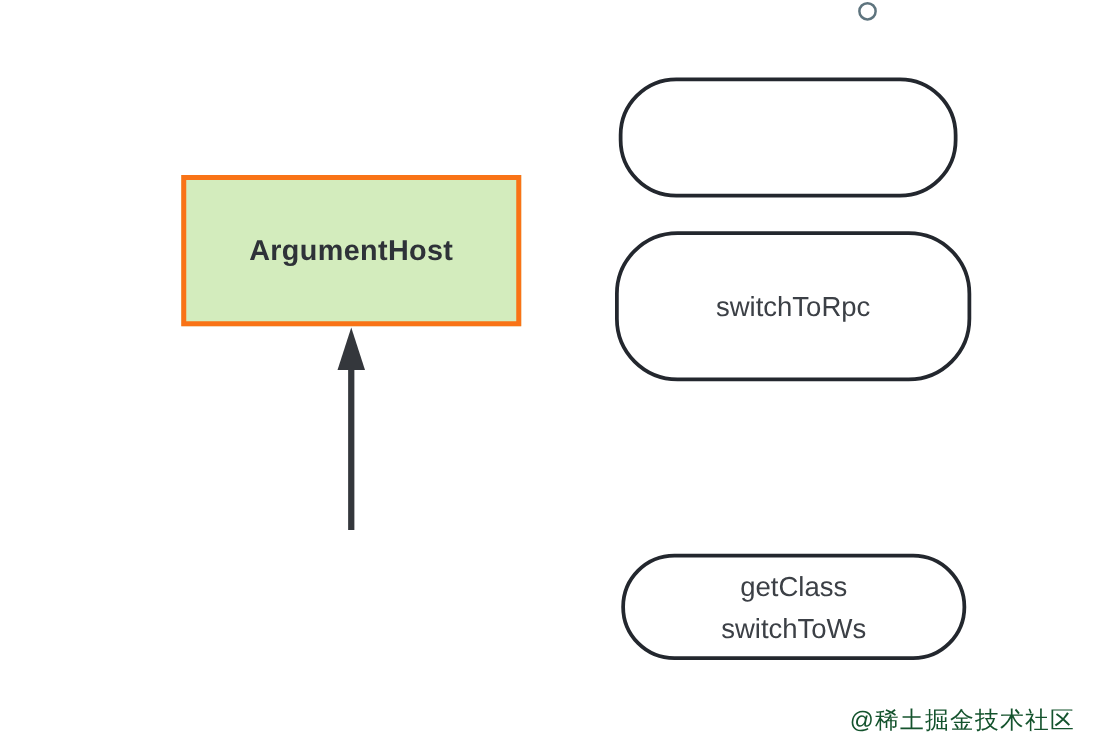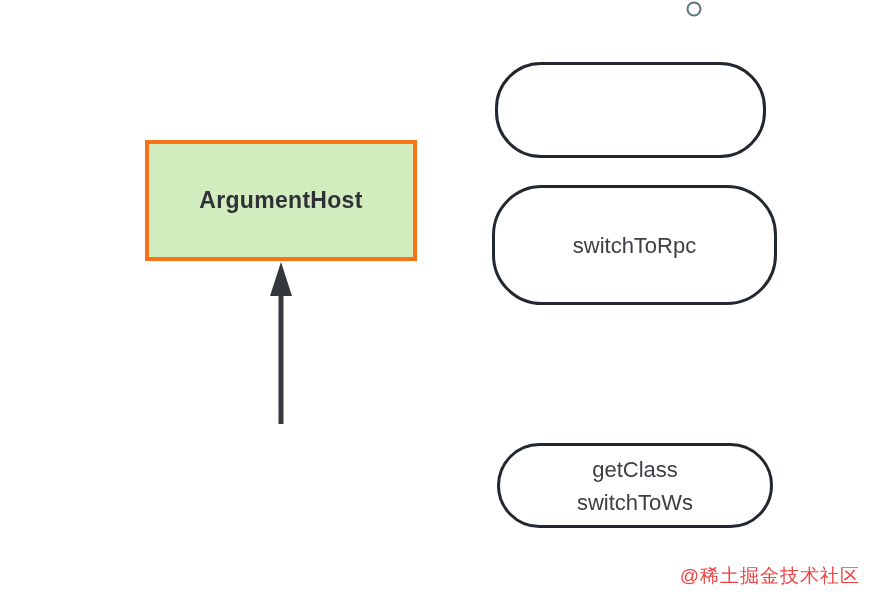--- a/index.html
+++ b/index.html
@@ -86,21 +86,21 @@
     top: 0;
     width: 878px;
     height: 604px;
     pointer-events: none;
   }
   .watermark {
     position: absolute;
     right: 18px;
     top: 563px;
     font-size: 19px;
-    color: #ef4444;
+    color: #14532d;
     letter-spacing: 1px;
     white-space: nowrap;
   }
 </style>
 </head>
 <body>
 
 <div class="canvas">
 
   <svg class="overlay-svg" viewBox="0 0 878 604" xmlns="http://www.w3.org/2000/svg">

